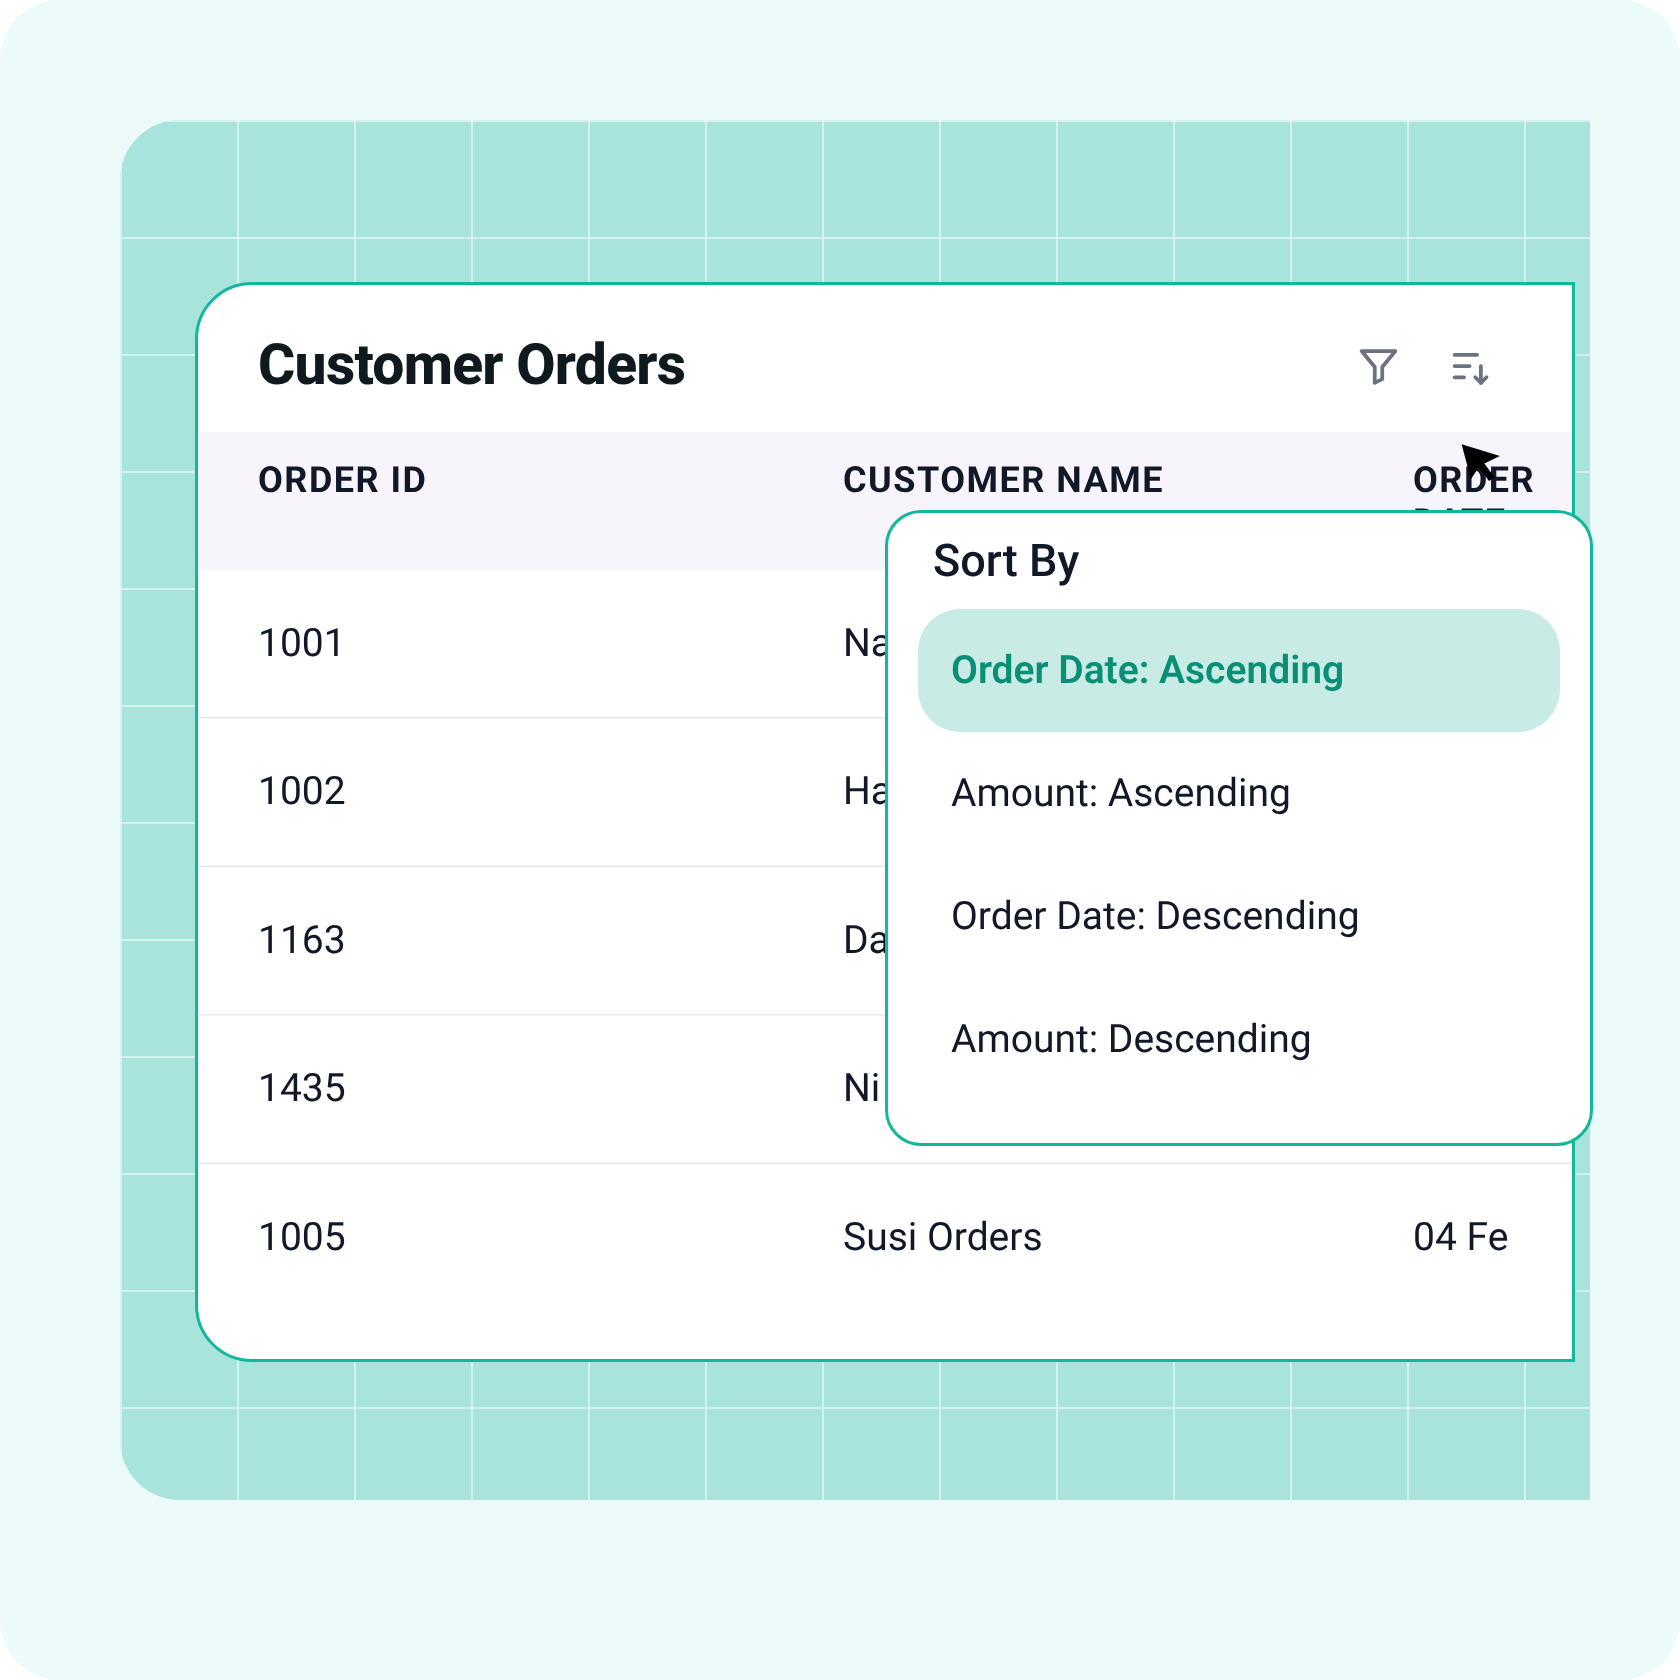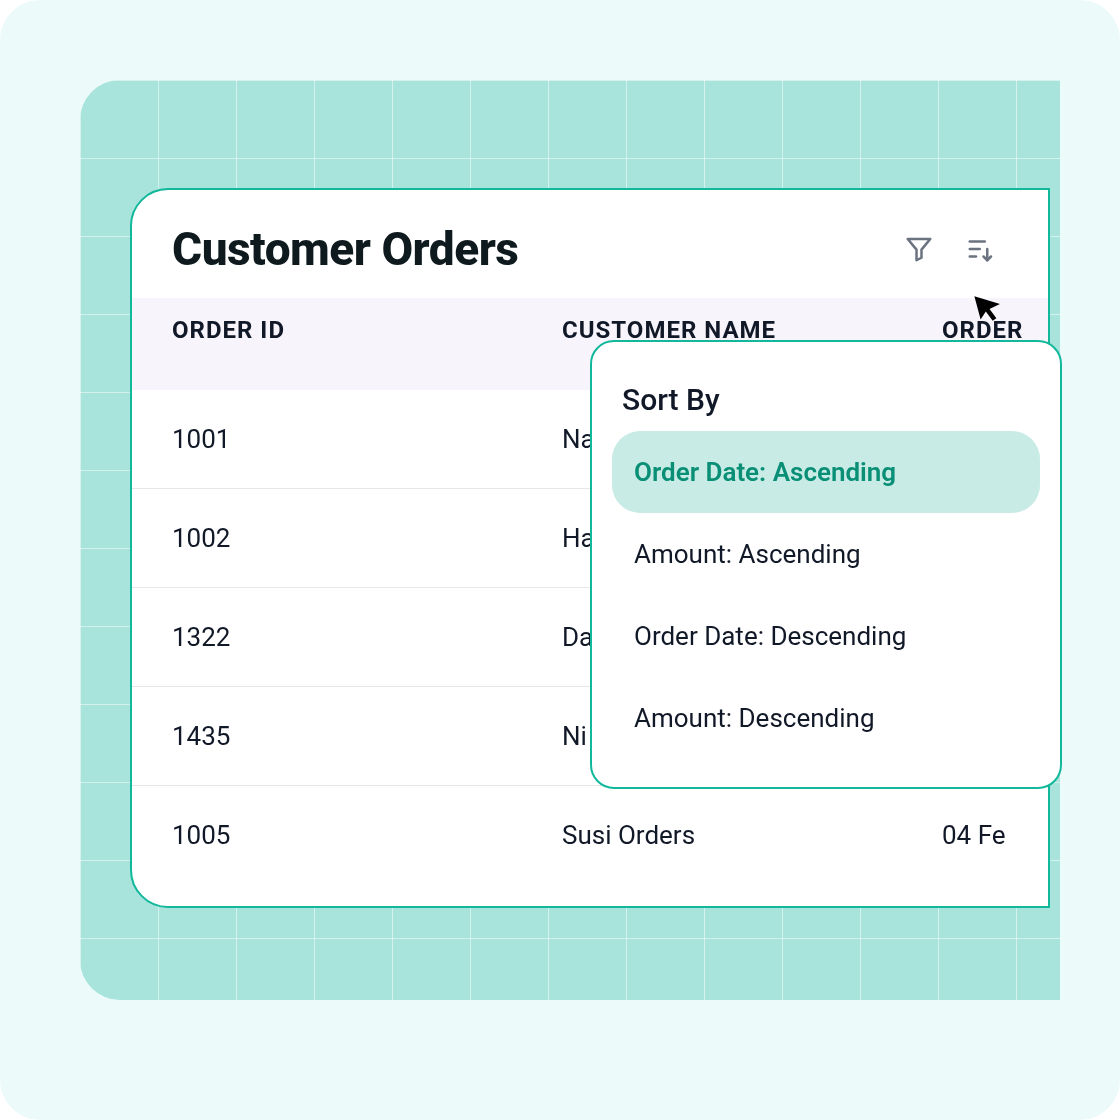--- a/index.html
+++ b/index.html
@@ -53,21 +53,21 @@
   }
 
   .card-header {
     display: flex;
     align-items: center;
     justify-content: space-between;
     padding: 32px 40px 22px 40px;
   }
 
   .card-title {
-    font-size: 46px;
+    font-size: 38px;
     font-weight: 800;
     color: #0f1a1f;
     letter-spacing: -0.5px;
   }
 
   .card-actions {
     display: flex;
     align-items: center;
     gap: 28px;
     margin-right: 10px;
@@ -122,21 +122,21 @@
   
   .dropdown {
     position: absolute;
     left: 590px;
     top: 340px;
     width: 472px;
     background: #ffffff;
     border: 2px solid #12b89c;
     border-radius: 24px;
     z-index: 4;
-    padding: 40px 20px 28px 20px;
+    padding: 15px 20px 28px 20px;
   }
 
   .dropdown-title {
     font-size: 30px;
     font-weight: 500;
     color: #111827;
     padding: 0 6px 14px 10px;
   }
 
   .dropdown-item {
@@ -193,21 +193,21 @@
         <div>1001</div>
         <div>Na</div>
         <div class="col-date"></div>
       </div>
       <div class="tbl-row">
         <div>1002</div>
         <div>Ha</div>
         <div class="col-date"></div>
       </div>
       <div class="tbl-row">
-        <div>1322</div>
+        <div>1163</div>
         <div>Da</div>
         <div class="col-date"></div>
       </div>
       <div class="tbl-row">
         <div>1435</div>
         <div>Ni</div>
         <div class="col-date"></div>
       </div>
       <div class="tbl-row">
         <div>1005</div>

